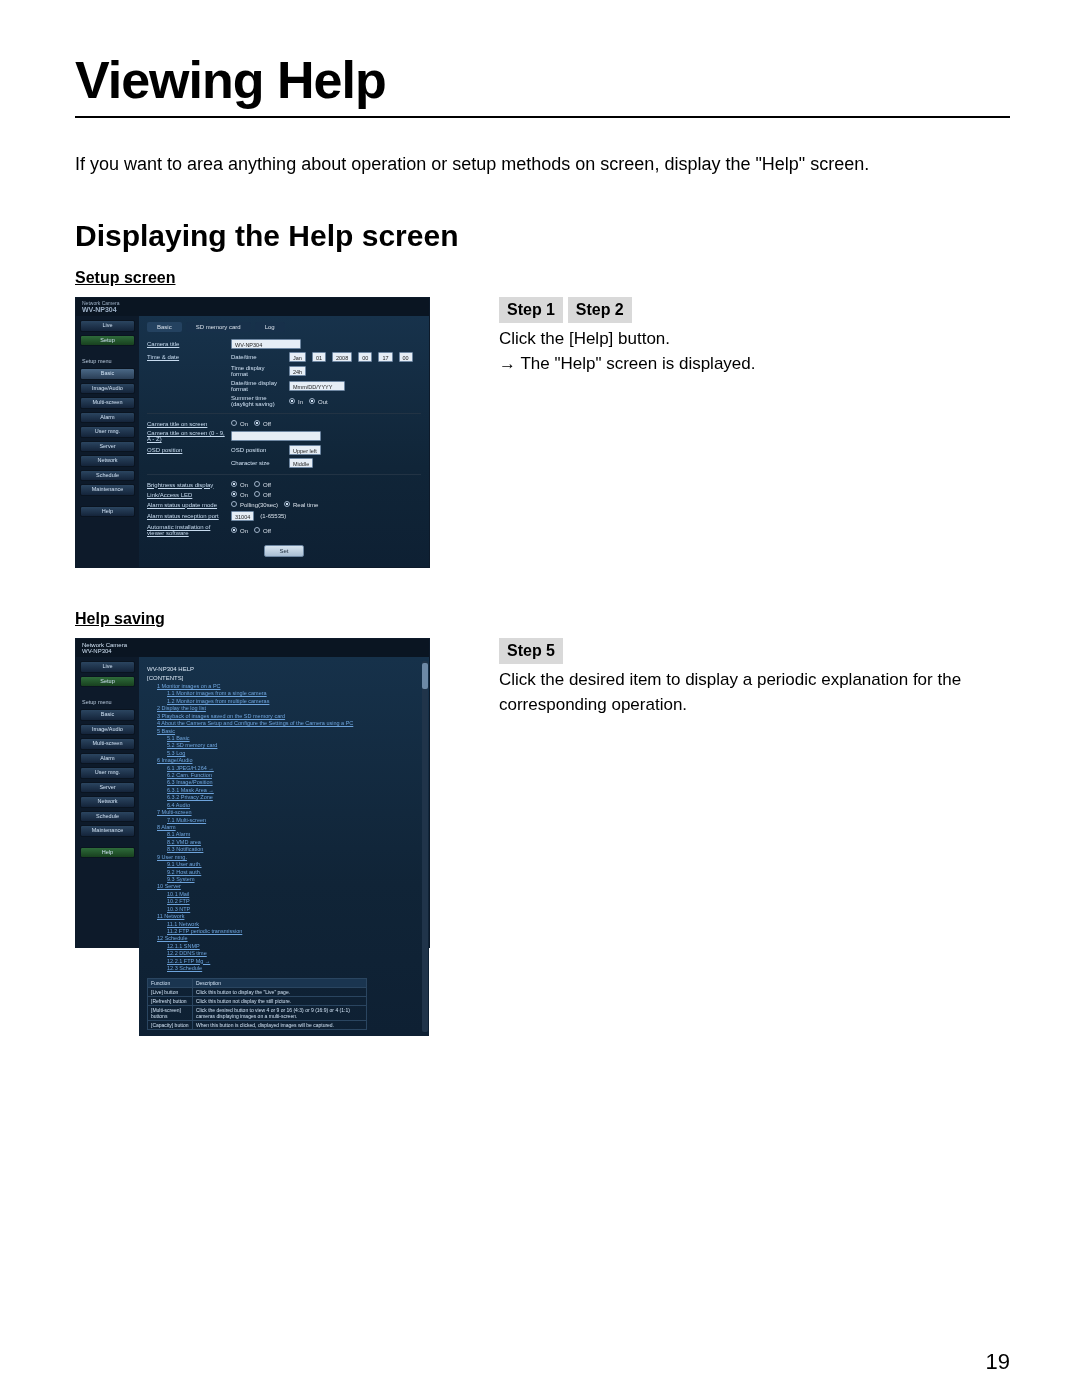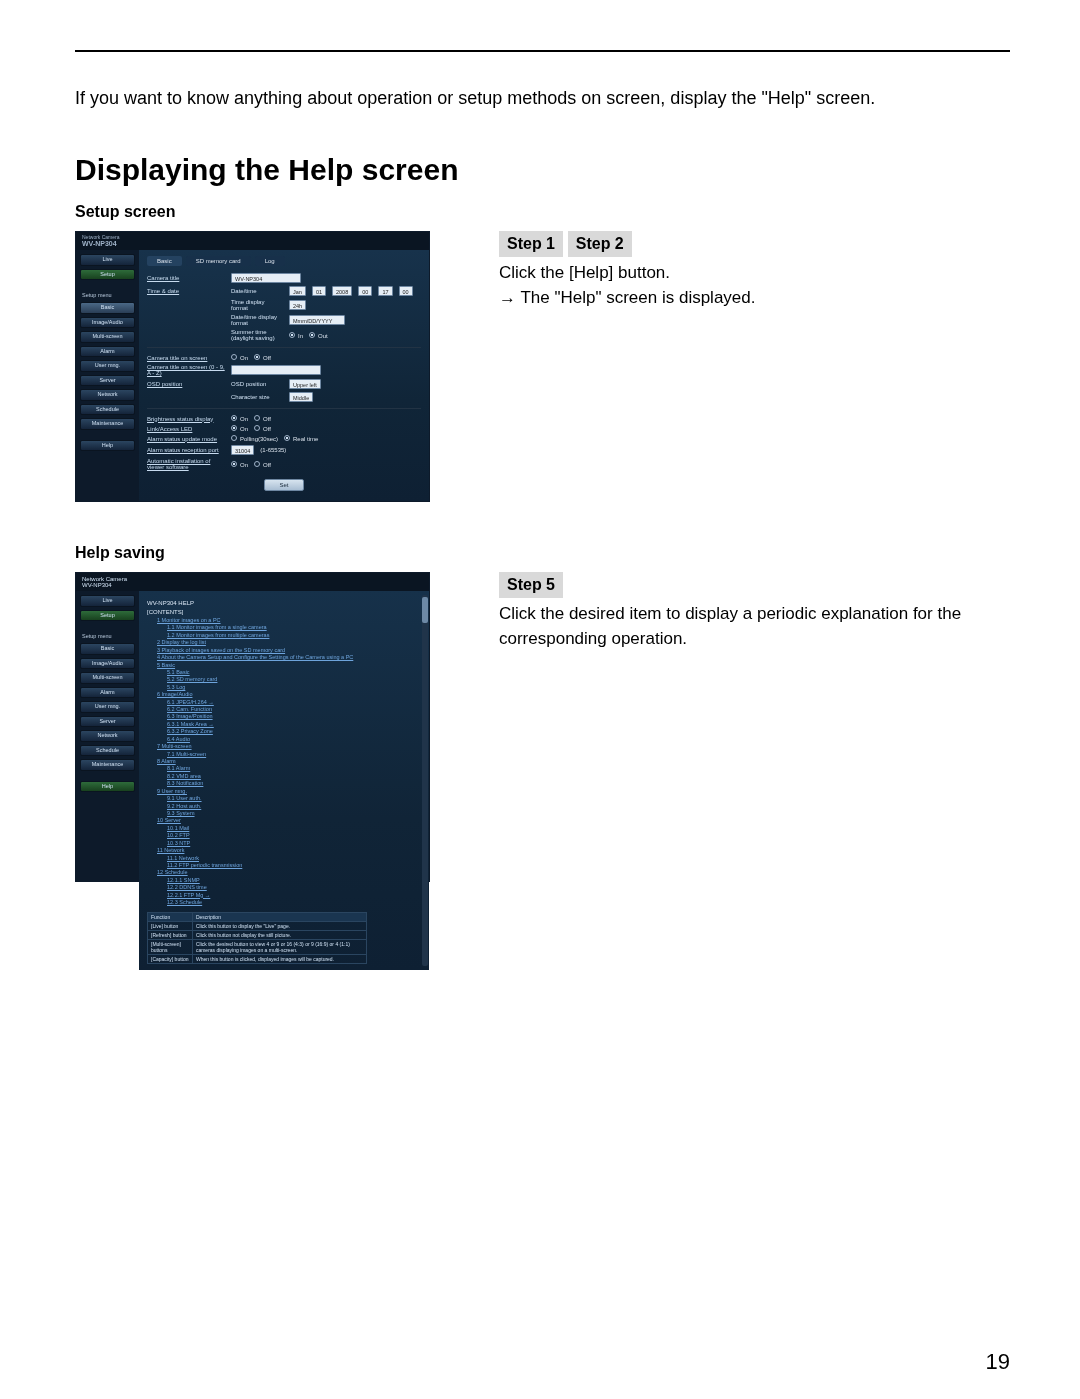--- a/index.html
+++ b/index.html
@@ -29,20 +29,21 @@
   }
   h2.subtitle {
     font-size: 30px;
     font-weight: 700;
     margin-bottom: 16px;
   }
   .label {
     font-size: 16px;
     font-weight: 700;
     margin-bottom: 10px;
+    text-decoration: underline;
   }
   .two-col {
     display: flex;
     gap: 44px;
   }
   .left-col { width: 380px; flex: none; }
   .right-col { flex: 1; font-size: 17px; line-height: 1.45; }
   .spacer { height: 42px; }
 
   .step-badge {
@@ -187,22 +188,23 @@
     position: absolute;
     right: 70px;
     bottom: 24px;
     font-size: 22px;
   }
 </style>
 </head>
 <body>
 
 <div class="page">
+  <h1 class="title">Viewing Help</h1>
   <hr class="rule">
-  <p class="intro">If you want to know anything about operation or setup methods on screen, display the "Help" screen.</p>
+  <p class="intro">If you want to area anything about operation or setup methods on screen, display the "Help" screen.</p>
 
   <h2 class="subtitle">Displaying the Help screen</h2>
 
   <div class="label">Setup screen</div>
   <div class="two-col">
     <div class="left-col">
 
       <div class="shot">
         <div class="topbar">
           <div>

